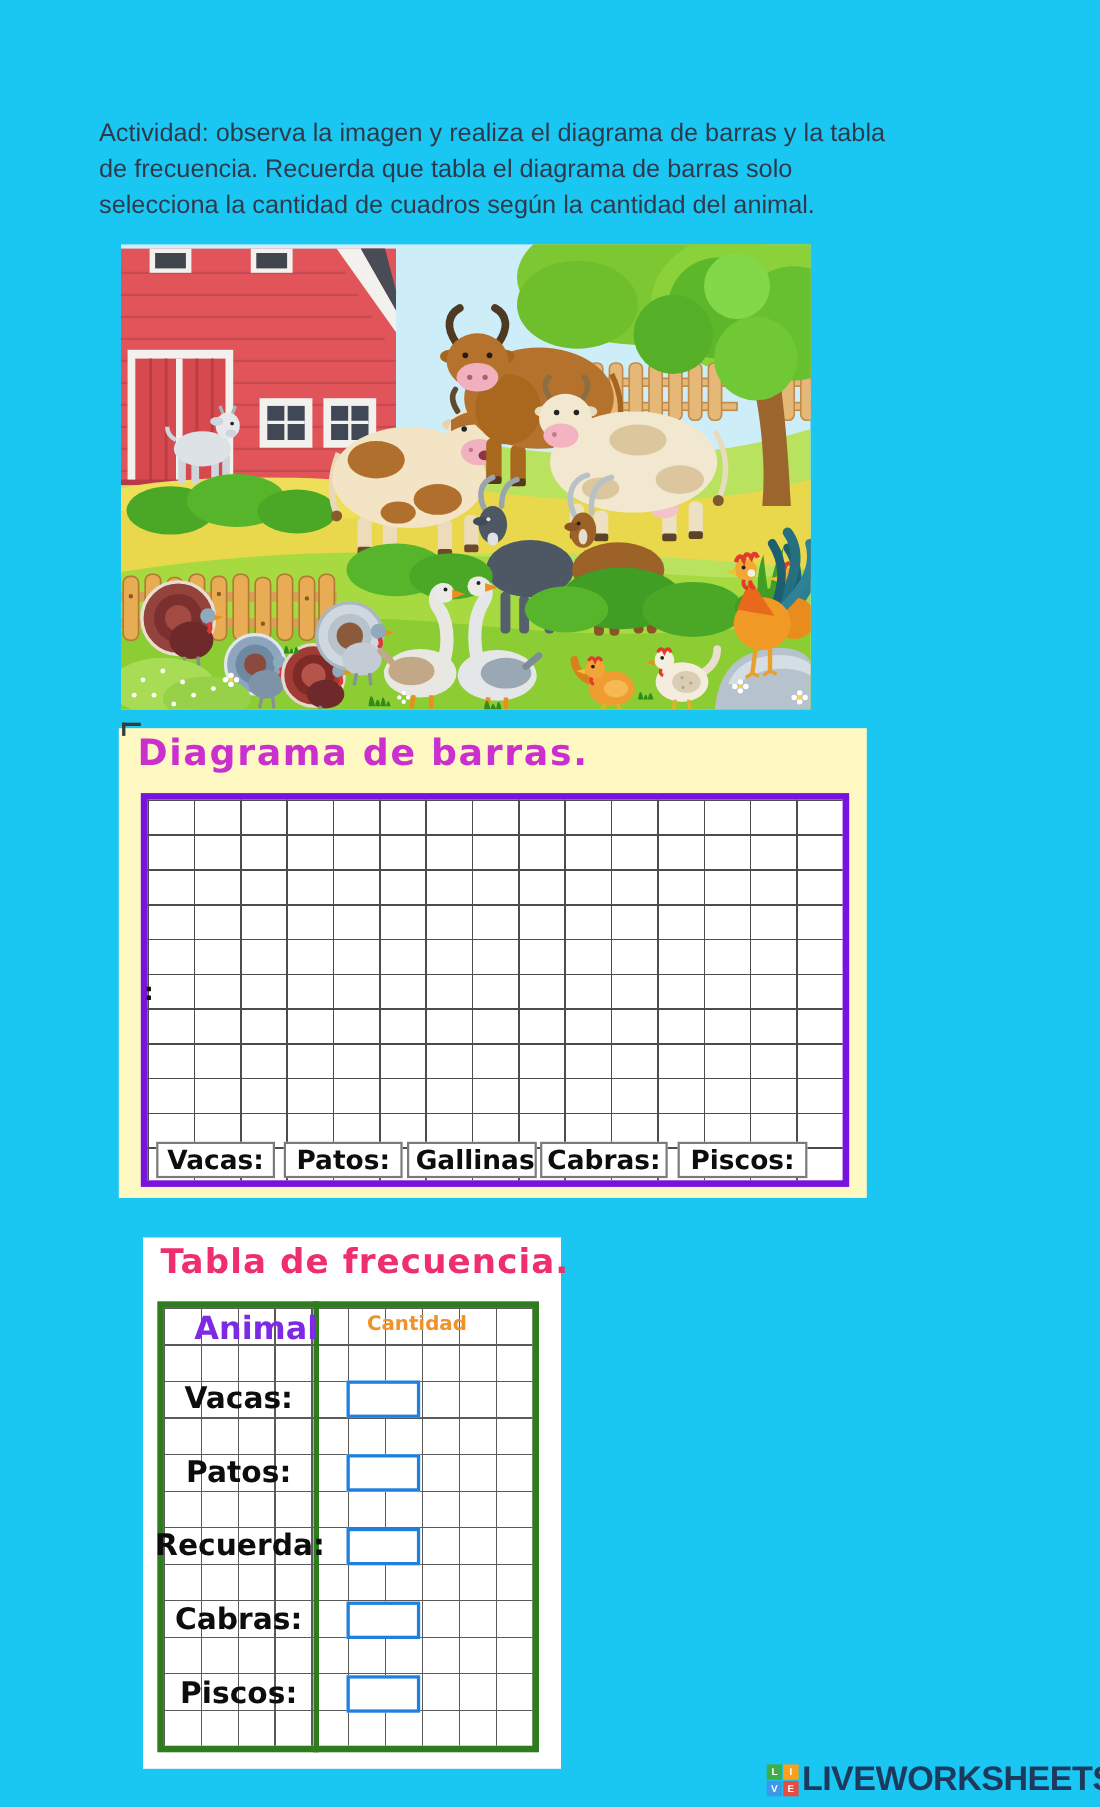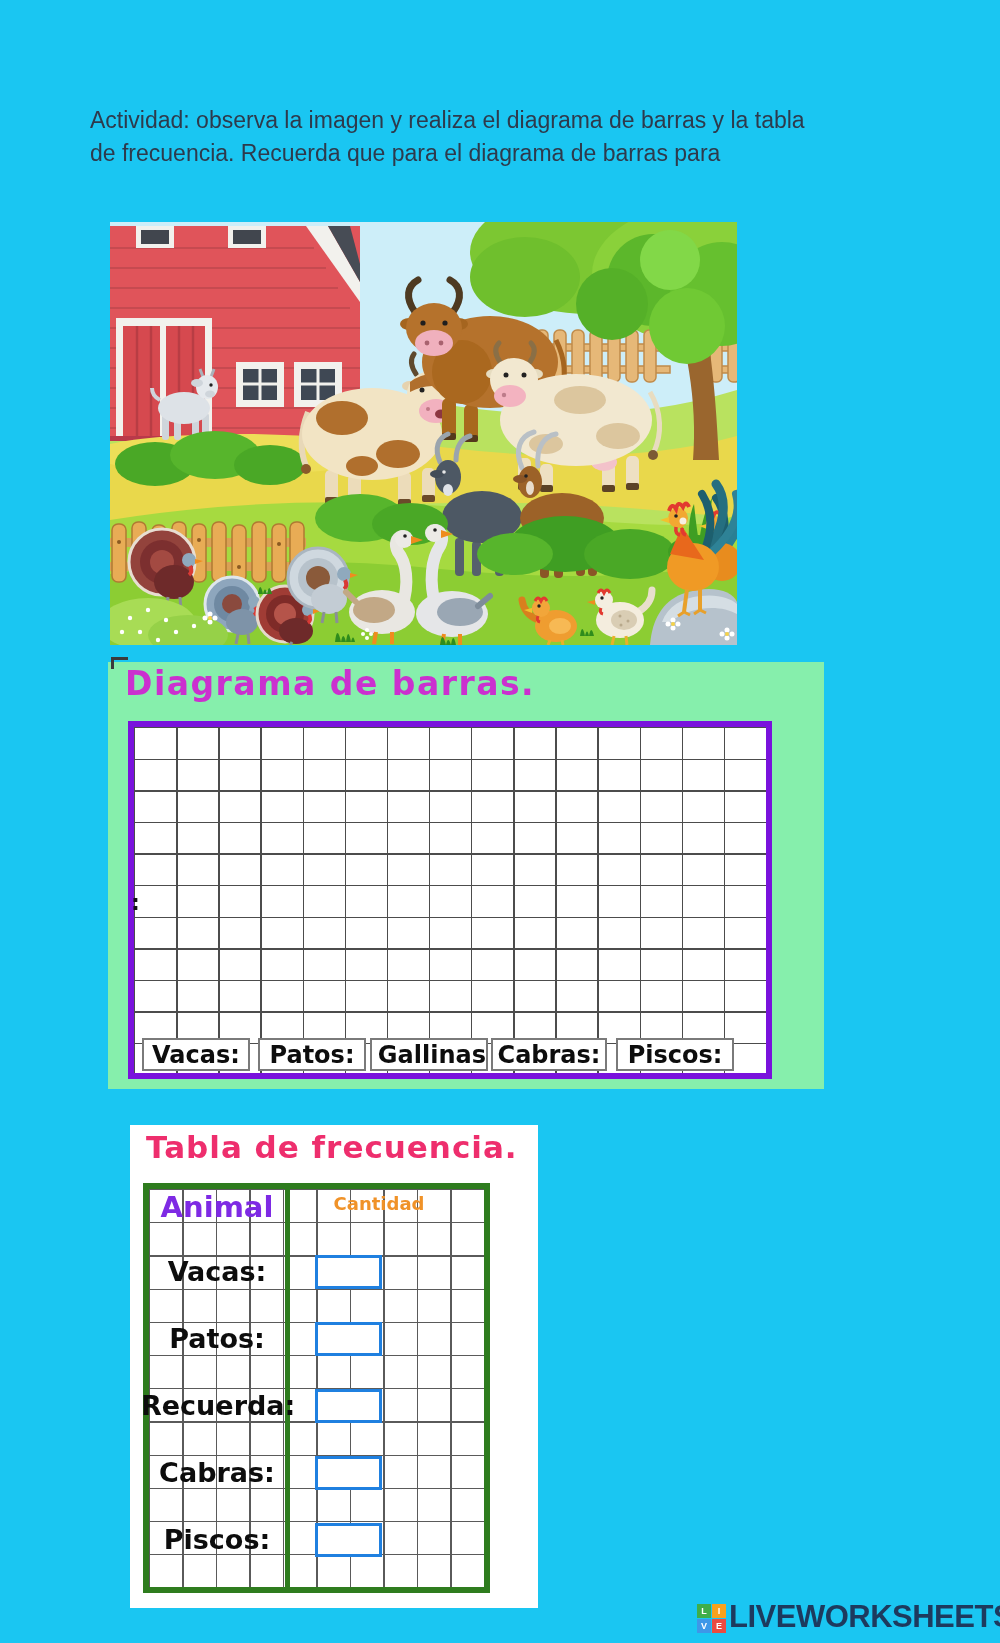--- a/index.html
+++ b/index.html
@@ -8,51 +8,51 @@
 
   
   .instructions{position:absolute;left:90px;top:104px;width:820px;
     font-family:"Liberation Sans",sans-serif;font-size:23px;line-height:33px;
     color:#2e3a4c;}
 
   
   .farm{position:absolute;left:110px;top:222px;width:627px;height:423px;}
 
   
-  .bar-panel{position:absolute;left:108px;top:662px;width:680px;height:427px;background:#86efac;padding-left:36px;}
+  .bar-panel{position:absolute;left:108px;top:662px;width:680px;height:427px;background:#fef9c3;}
   .corner-mark{position:absolute;left:3px;top:-5px;width:14px;height:9px;
     border-left:3px solid #3a3a3a;border-top:3px solid #3a3a3a;}
   .bar-title{position:absolute;left:17px;top:2px;font-size:33px;font-weight:bold;
     color:#cb30cf;letter-spacing:1.5px;white-space:nowrap;}
   .bgrid{position:absolute;left:20px;top:59px;width:632px;height:346px;
     border:6px solid #7912dc;background-color:#fff;
     background-image:
       repeating-linear-gradient(to right,#4c4c4c 0px,#4c4c4c 1.4px,transparent 1.4px,transparent 42.13px),
       repeating-linear-gradient(to bottom,#4c4c4c 0px,#4c4c4c 1.4px,transparent 1.4px,transparent 31.6px);}
   .axis-label{position:absolute;top:311px;height:33px;line-height:30px;background:#fff;
     border:2px solid #7a7a7a;box-sizing:border-box;font-weight:bold;font-size:24px;
     color:#0d0d0d;text-align:center;white-space:nowrap;}
   .al-0{left:8px;width:108px;}
   .al-1{left:124px;width:108px;}
   .al-2{left:236px;width:118px;text-align:right;}
   .al-3{left:357px;width:116px;}
   .al-4{left:482px;width:118px;}
   .colon-mark{position:absolute;left:-3px;top:163px;font-size:22px;font-weight:bold;color:#111;}
 
   
-  .table-panel{position:absolute;left:130px;top:1125px;width:380px;height:483px;background:#fff;padding-left:28px;}
+  .table-panel{position:absolute;left:130px;top:1125px;width:380px;height:483px;background:#fff;}
   .table-title{position:absolute;left:16px;top:4px;font-size:31px;font-weight:bold;
     color:#ee2e6d;letter-spacing:1px;white-space:nowrap;}
   .ftable{position:absolute;left:13px;top:58px;width:335px;height:398px;
     border:6px solid #2e7c1e;background-color:#fff;
     background-image:
       repeating-linear-gradient(to right,#5a5a5a 0px,#5a5a5a 1.2px,transparent 1.2px,transparent 33.5px),
       repeating-linear-gradient(to bottom,#5a5a5a 0px,#5a5a5a 1.2px,transparent 1.2px,transparent 33.2px);}
   .fdivider{position:absolute;left:136px;top:-6px;width:5px;height:410px;background:#2e7c1e;}
-  .fheader-animal{position:absolute;left:0;top:1px;width:136px;text-align:center;
+  .fheader-animal{position:absolute;left:16px;top:1px;width:136px;text-align:center;
     font-size:29px;font-weight:bold;color:#7e2ae4;}
   .fheader-cantidad{position:absolute;left:141px;top:4px;width:178px;text-align:center;
     font-size:18px;font-weight:bold;color:#f09228;}
   .frow-label{position:absolute;left:-8px;width:152px;height:34px;line-height:34px;
     text-align:center;font-size:27px;font-weight:bold;color:#0d0d0d;white-space:nowrap;}
   .finput{position:absolute;left:166px;width:61px;height:28px;border:3px solid #1f80e0;background:#fff;}
   .r0{top:66px;} .r1{top:133px;} .r2{top:200px;} .r3{top:267px;} .r4{top:334px;}
 
   
   .logo-grid{position:absolute;left:697px;top:1604px;width:30px;height:30px;}
@@ -65,21 +65,22 @@
   .brand{position:absolute;left:729px;top:1599px;font-family:"Liberation Sans",sans-serif;
     font-size:31px;font-weight:800;color:#1d3a5e;letter-spacing:-0.5px;white-space:nowrap;}
 </style>
 </head>
 <body>
 
 <div class="page">
 
   <div class="instructions">
     <div>Actividad: observa la imagen y realiza el diagrama de barras y la tabla</div>
-    <div>de frecuencia. Recuerda que para el diagrama de barras para</div>
+    <div>de frecuencia. Recuerda que tabla el diagrama de barras solo</div>
+    <div>selecciona la cantidad de cuadros según la cantidad del animal.</div>
   </div>
 
   <div class="farm">
     <svg viewBox="0 0 627 423" width="627" height="423">
       <rect x="0" y="0" width="627" height="423" fill="#cdeef9"></rect>
       <path d="M0 195 Q150 150 320 180 T627 168 V423 H0 Z" fill="#b9e25f"></path>
       <g>
         <ellipse cx="480" cy="30" rx="120" ry="62" fill="#7cc732"></ellipse>
         <ellipse cx="592" cy="52" rx="110" ry="70" fill="#8ad13a"></ellipse>
         <ellipse cx="415" cy="55" rx="55" ry="40" fill="#6fbf2d"></ellipse>

